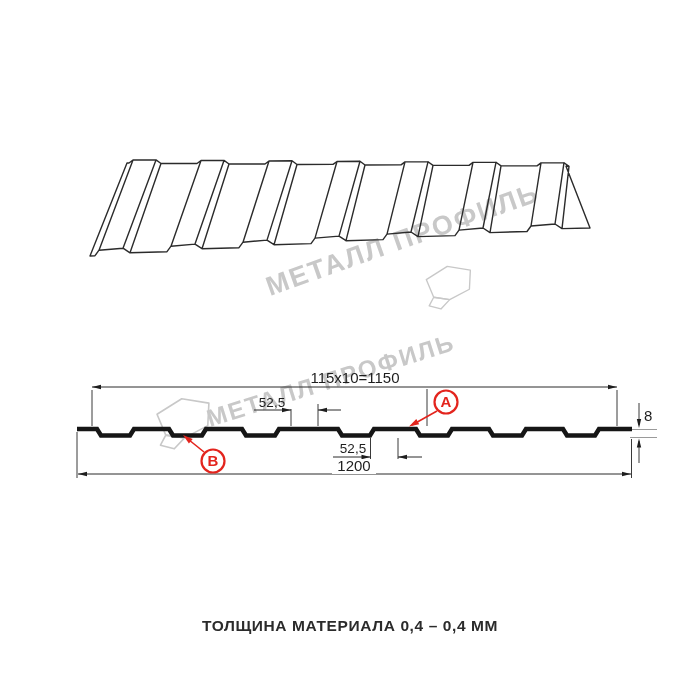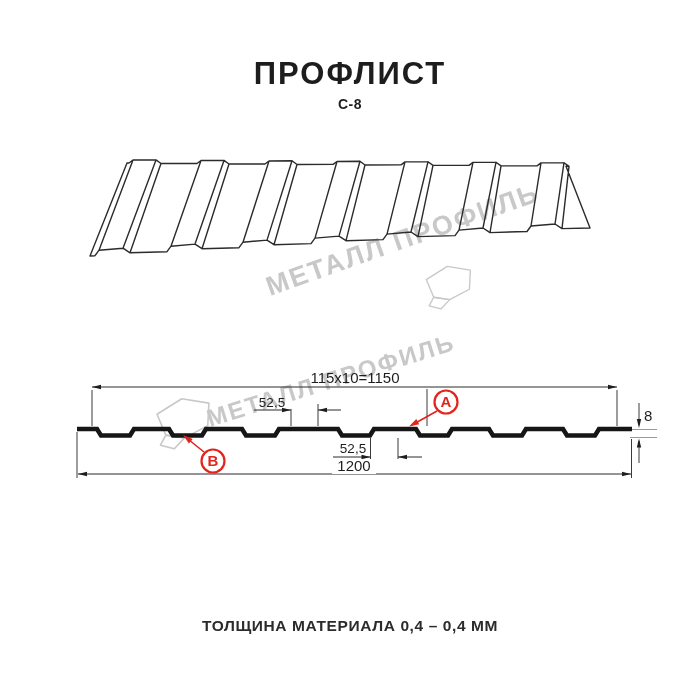--- a/index.html
+++ b/index.html
@@ -28,22 +28,20 @@
   .redline{stroke:#e3241d;stroke-width:1.6;fill:none;}
   .redarr{fill:#e3241d;stroke:none;}
   .redtext{fill:#e3241d;font-size:15px;font-weight:bold;}
   text{font-family:"Liberation Sans",sans-serif;}
 </style>
 </head>
 <body>
 
 <div class="canvas">
 
-  <div class="title">ПРОФЛИСТ</div>
-  <div class="subtitle">С-8</div>
 
   <svg id="svg3d" width="540" height="170" viewBox="0 0 540 170">
     <g>
       <g transform="translate(342,122) rotate(-10) scale(0.85)">
         <path class="wmlogo" d="M8,34 L3,12 L30,1 L56,10 L51,32 L26,40 Z"></path>
         <path class="wmlogo" d="M8,34 L1,43 L14,49 L26,40 Z"></path>
       </g>
       <text class="wm" font-size="27" transform="translate(190,148) rotate(-19.5)">МЕТАЛЛ ПРОФИЛЬ</text>
     </g>
     <path id="ribs3d" class="line3d" d="M10,108L15,107.7L19,102.2L43,100.2L50,104.8L87,103.7L91,98.2L115,96.1L122,100.7L159,99.7L163,94.2L187,92.1L194,96.7L231,95.6L235,90.1L259,88.1L266,92.7L303,91.6L307,86.1L331,84L338,88.6L375,87.6L379,82.1L403,80L410,84.6L447,83.5L451,78L475,76L482,80.6L510,80M47,15L49,15L53,12L76,11.9L81,15.5L117,15.5L121,12.5L144,12.4L149,16L185,16L189,13L212,12.8L217,16.5L253,16.4L257,13.5L280,13.3L285,17L321,16.9L325,13.9L348,13.8L353,17.4L389,17.4L393,14.4L416,14.3L421,17.9L457,17.9L461,14.9L484,14.7L489,18.4L486,18.3M10,108L47,15 M510,80L486,18.3M19,102.2L53,12M43,100.2L76,11.9M50,104.8L81,15.5M91,98.2L121,12.5M115,96.1L144,12.4M122,100.7L149,16M163,94.2L189,13M187,92.1L212,12.8M194,96.7L217,16.5M235,90.1L257,13.5M259,88.1L280,13.3M266,92.7L285,17M307,86.1L325,13.9M331,84L348,13.8M338,88.6L353,17.4M379,82.1L393,14.4M403,80L416,14.3M410,84.6L421,17.9M451,78L461,14.9M475,76L484,14.7M482,80.6L489,18.4"></path>

